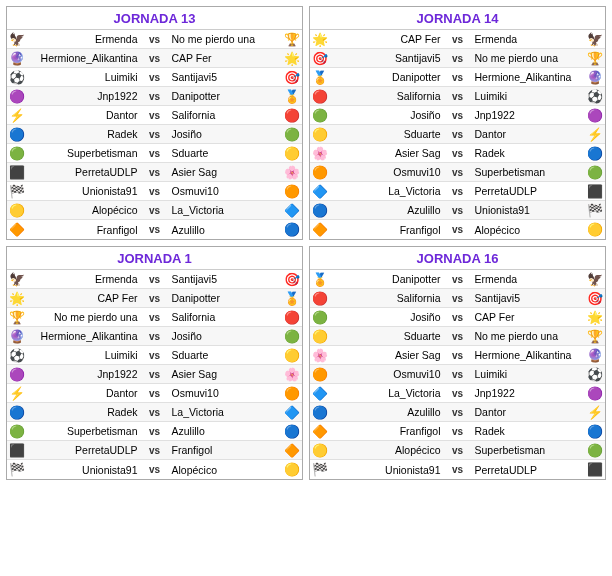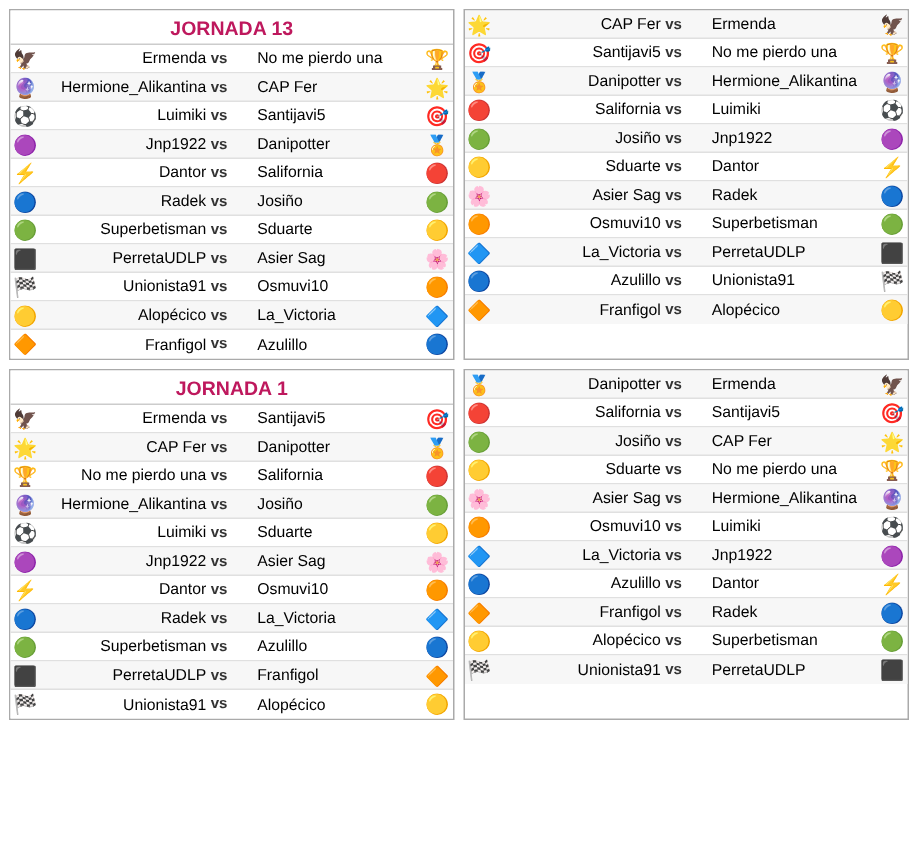--- a/index.html
+++ b/index.html
@@ -16,21 +16,21 @@
       padding: 6px;
     }
     .jornada-block {
       border: 1px solid #aaa;
       background: #fff;
     }
     .jornada-title {
       text-align: center;
       font-weight: bold;
       font-size: 13px;
-      color: #be185d;
+      color: #6d28d9;
       padding: 4px 0 3px 0;
       border-bottom: 1px solid #ccc;
       background: #fff;
     }
     .match-row {
       display: grid;
       grid-template-columns: 20px 1fr 28px 1fr 20px;
       align-items: center;
       border-bottom: 1px solid #e0e0e0;
       min-height: 19px;
@@ -44,21 +44,21 @@
       overflow: hidden;
     }
     .team-right {
       text-align: left;
       padding-left: 3px;
       font-size: 10.5px;
       white-space: nowrap;
       overflow: hidden;
     }
     .vs-cell {
-      text-align: left;
+      text-align: center;
       font-size: 10px;
       color: #333;
       font-weight: bold;
     }
     .icon-left, .icon-right {
       display: flex;
       align-items: center;
       justify-content: center;
       font-size: 13px;
     }
@@ -144,20 +144,21 @@
       </div>
       <div class="match-row">
         <div class="icon-left">🔶</div>
         <div class="team-left">Franfigol</div>
         <div class="vs-cell">vs</div>
         <div class="team-right">Azulillo</div>
         <div class="icon-right">🔵</div>
       </div>
     </div>
     <div class="jornada-block">
+      <div class="jornada-title">JORNADA 14</div>
       <div class="match-row">
         <div class="icon-left">🌟</div>
         <div class="team-left">CAP Fer</div>
         <div class="vs-cell">vs</div>
         <div class="team-right">Ermenda</div>
         <div class="icon-right">🦅</div>
       </div>
       <div class="match-row">
         <div class="icon-left">🎯</div>
         <div class="team-left">Santijavi5</div>
@@ -303,20 +304,21 @@
       </div>
       <div class="match-row">
         <div class="icon-left">🏁</div>
         <div class="team-left">Unionista91</div>
         <div class="vs-cell">vs</div>
         <div class="team-right">Alopécico</div>
         <div class="icon-right">🟡</div>
       </div>
     </div>
     <div class="jornada-block">
+      <div class="jornada-title">JORNADA 16</div>
       <div class="match-row">
         <div class="icon-left">🏅</div>
         <div class="team-left">Danipotter</div>
         <div class="vs-cell">vs</div>
         <div class="team-right">Ermenda</div>
         <div class="icon-right">🦅</div>
       </div>
       <div class="match-row">
         <div class="icon-left">🔴</div>
         <div class="team-left">Salifornia</div>

